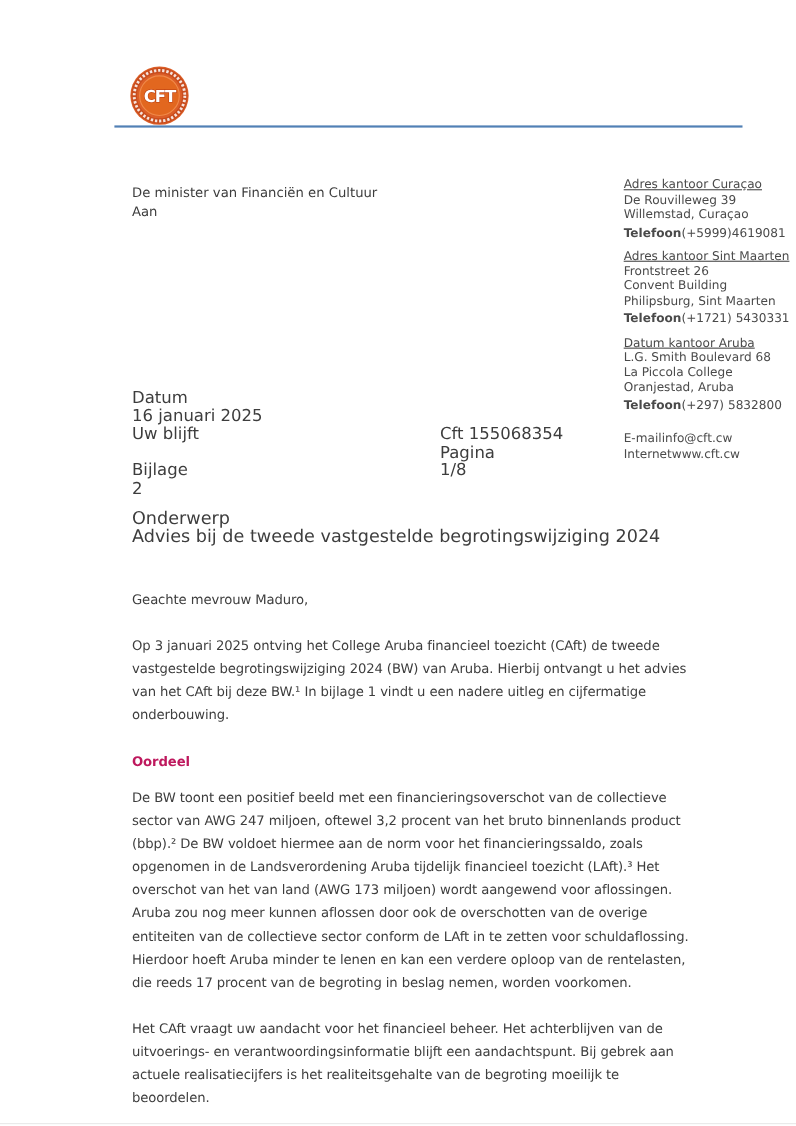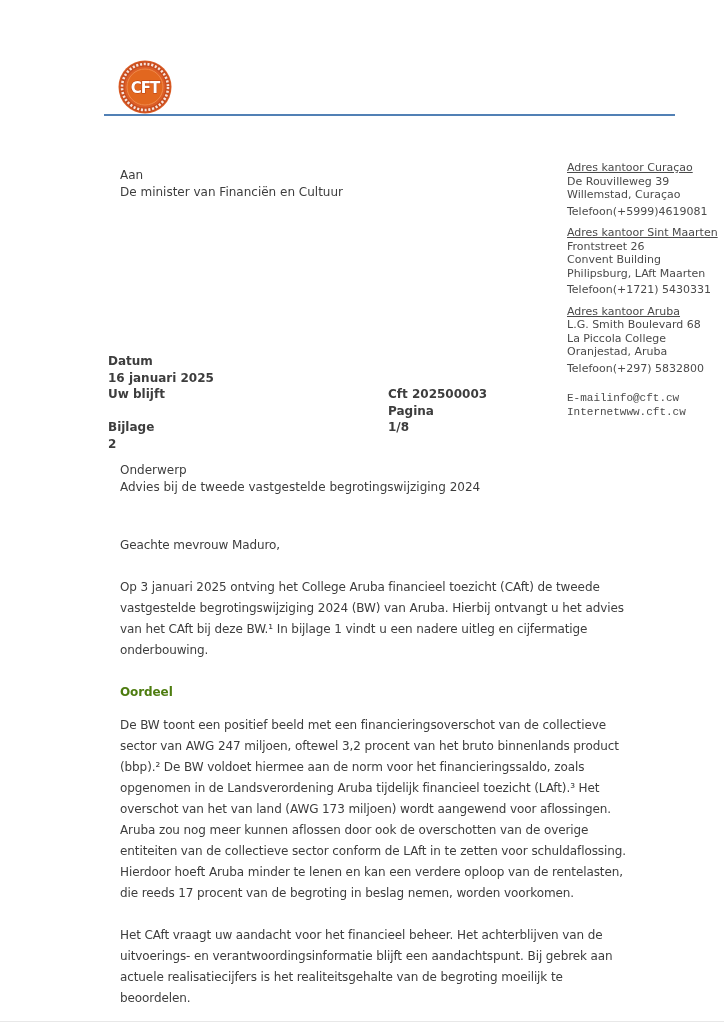--- a/index.html
+++ b/index.html
@@ -28,43 +28,43 @@
   .recipient { position: absolute; left: 120px; top: 167px; font-size: 12px; line-height: 17px; }
 
   
   .contact {
     position: absolute; left: 567px; top: 161px; width: 157px;
     font-size: 11px; line-height: 13.5px; color: #4a4a4a; white-space: nowrap;
   }
   .office { margin-bottom: 8px; }
   .office-title { text-decoration: underline; }
   .phone-line { margin-top: 3px; }
-  .lbl-tel  { display: inline-block; min-width: 40px; }
+  .lbl-tel  { display: inline-block; min-width: 40px; font-weight: bold; }
   .lbl-email{ display: inline-block; min-width: 30px; }
   .lbl-web  { display: inline-block; min-width: 34px; }
-  .email-block { margin-top: 17px; font-family: Liberation Mono, monospace; }
+  .email-block { margin-top: 17px; }
 
   
   .meta {
-    position: absolute; left: 108px; top: 353px; width: 430px;
-    font-size: 12px; line-height: 16.5px;
-    display: grid; grid-template-columns: 280px auto; font-weight: bold;
+    position: absolute; left: 120px; top: 353px; width: 430px;
+    font-size: 15px; line-height: 16.5px;
+    display: grid; grid-template-columns: 280px auto;
   }
   .meta div { min-height: 16.5px; }
 
   
-  .subject { position: absolute; left: 120px; top: 462px; font-size: 12px; line-height: 17px; }
+  .subject { position: absolute; left: 120px; top: 462px; font-size: 16px; line-height: 17px; }
 
   
   .body {
     position: absolute; left: 120px; top: 523px; width: 516px;
     font-size: 12px; line-height: 21px; letter-spacing: -0.1px;
   }
   .body p { margin: 12px 0 21px 0; }
-  .body h3 { margin: 0; font-size: 12px; font-weight: bold; color: #4d7c0f; }
+  .body h3 { margin: 0; font-size: 12px; font-weight: bold; color: #be185d; }
   .salutation { margin-bottom: 21px; }
 
   .bottom-rule {
     position: absolute; left: 0; top: 1021px; width: 724px; height: 1px;
     background: #e8e8e8;
   }
 </style>
 </head>
 <body>
 
@@ -77,47 +77,47 @@
       <circle cx="28" cy="28" r="23" fill="none" stroke="#ffffff" stroke-width="2.6" stroke-dasharray="2.1 1.7" opacity="0.85"></circle>
       <circle cx="28" cy="28" r="18" fill="#e2671f"></circle>
       <circle cx="28" cy="28" r="18" fill="none" stroke="#f08a4a" stroke-width="1"></circle>
       <text x="28" y="33.5" text-anchor="middle" font-family="DejaVu Sans, sans-serif" font-size="15" font-weight="bold" fill="#ffffff" stroke="#b83c10" stroke-width="1" paint-order="stroke" letter-spacing="-1">CFT</text>
     </svg>
   </div>
 
   <div class="header-rule"></div>
 
   <div class="recipient">
+    <div>De minister van Financiën en Cultuur</div>
     <div>Aan</div>
-    <div>De minister van Financiën en Cultuur</div>
   </div>
 
   <div class="contact">
 
     <div class="office">
       <div class="office-title">Adres kantoor Curaçao</div>
       <div>De Rouvilleweg 39</div>
       <div>Willemstad, Curaçao</div>
       <div class="phone-line">
         <span class="lbl-tel">Telefoon</span><span>(+5999)4619081</span>
       </div>
     </div>
 
     <div class="office">
       <div class="office-title">Adres kantoor Sint Maarten</div>
       <div>Frontstreet 26</div>
       <div>Convent Building</div>
-      <div>Philipsburg, LAft Maarten</div>
+      <div>Philipsburg, Sint Maarten</div>
       <div class="phone-line">
         <span class="lbl-tel">Telefoon</span><span>(+1721) 5430331</span>
       </div>
     </div>
 
     <div class="office">
-      <div class="office-title">Adres kantoor Aruba</div>
+      <div class="office-title">Datum kantoor Aruba</div>
       <div>L.G. Smith Boulevard 68</div>
       <div>La Piccola College</div>
       <div>Oranjestad, Aruba</div>
       <div class="phone-line">
         <span class="lbl-tel">Telefoon</span><span>(+297) 5832800</span>
       </div>
     </div>
 
     <div class="email-block">
       <div>
@@ -129,21 +129,21 @@
     </div>
 
   </div>
 
   <div class="meta">
     <div>Datum</div>
     <div></div>
     <div>16 januari 2025</div>
     <div></div>
     <div>Uw blijft</div>
-    <div>Cft 202500003</div>
+    <div>Cft 155068354</div>
     <div></div>
     <div>Pagina</div>
     <div>Bijlage</div>
     <div>1/8</div>
     <div>2</div>
   </div>
 
   <div class="subject">
     <div>Onderwerp</div>
     <div>Advies bij de tweede vastgestelde begrotingswijziging 2024</div>

